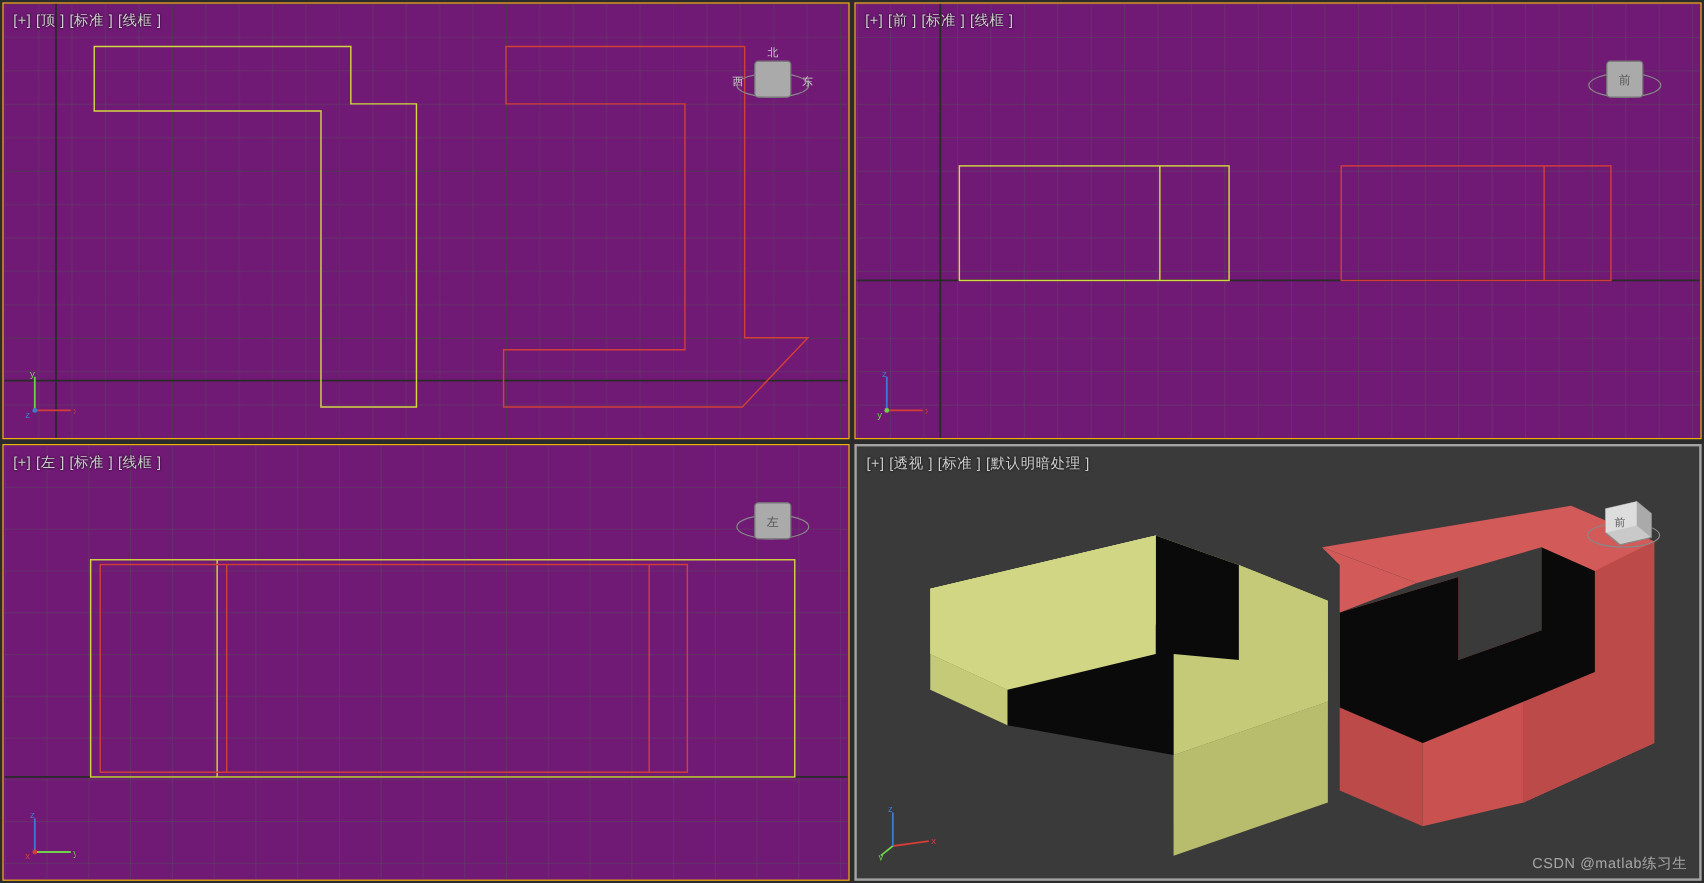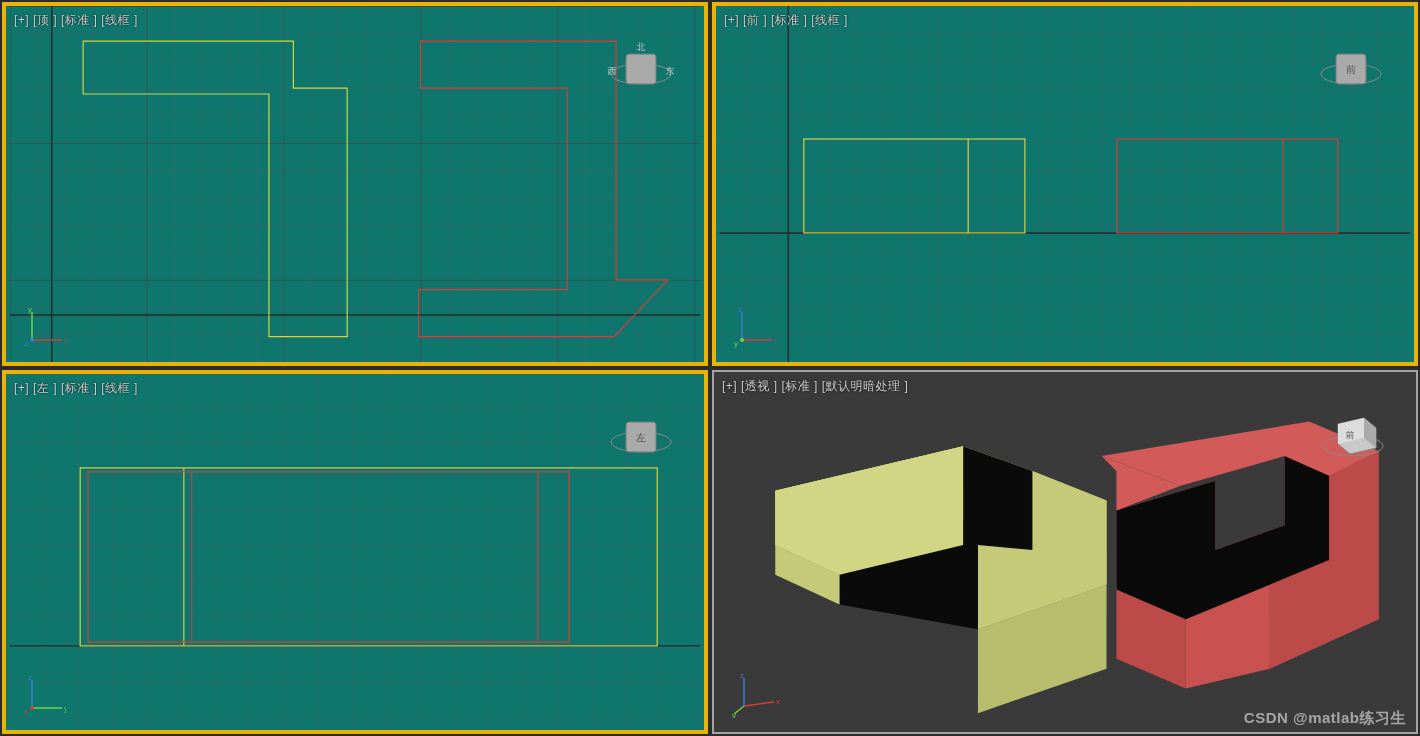--- a/index.html
+++ b/index.html
@@ -17,22 +17,22 @@
       display: grid;
       grid-template-columns: 1fr 1fr;
       grid-template-rows: 1fr 1fr;
       gap: 4px;
       width: 100%;
       height: 100%;
       padding: 2px;
     }
     .viewport {
       position: relative;
-      background: #0f766e;
-      border: 4px solid #eab308;
+      background: #701a75;
+      border: 1px solid #eab308;
       overflow: hidden;
     }
     .viewport.active {
       border: 2px solid #a3a3a3;
     }
     .vp-label {
       position: absolute;
       top: 6px;
       left: 8px;
       z-index: 10;
@@ -53,24 +53,23 @@
       position: absolute;
       bottom: 12px;
       left: 18px;
       z-index: 10;
     }
     .watermark {
       position: absolute;
       bottom: 8px;
       right: 14px;
       color: rgba(235,235,235,0.6);
-      font-size: 15px;
+      font-size: 12px;
       z-index: 50;
       letter-spacing: 0.5px;
-      font-weight: bold;
     }
     svg.grid-svg {
       position: absolute;
       inset: 0;
       width: 100%;
       height: 100%;
     }
   </style>
 </head>
 <body>

